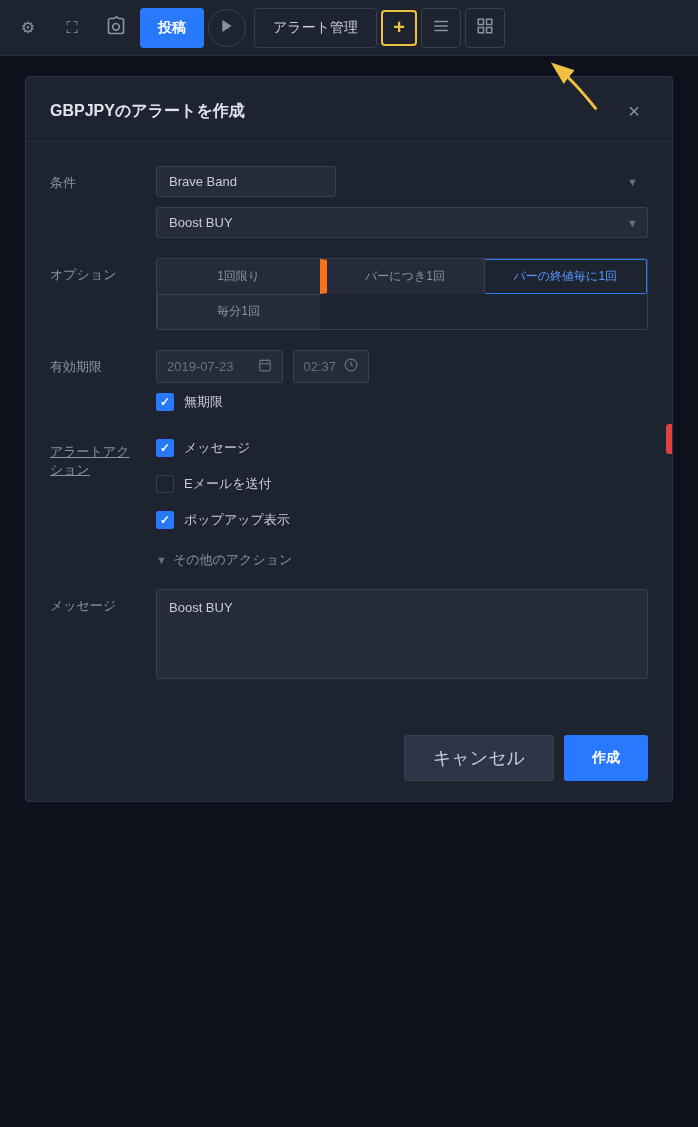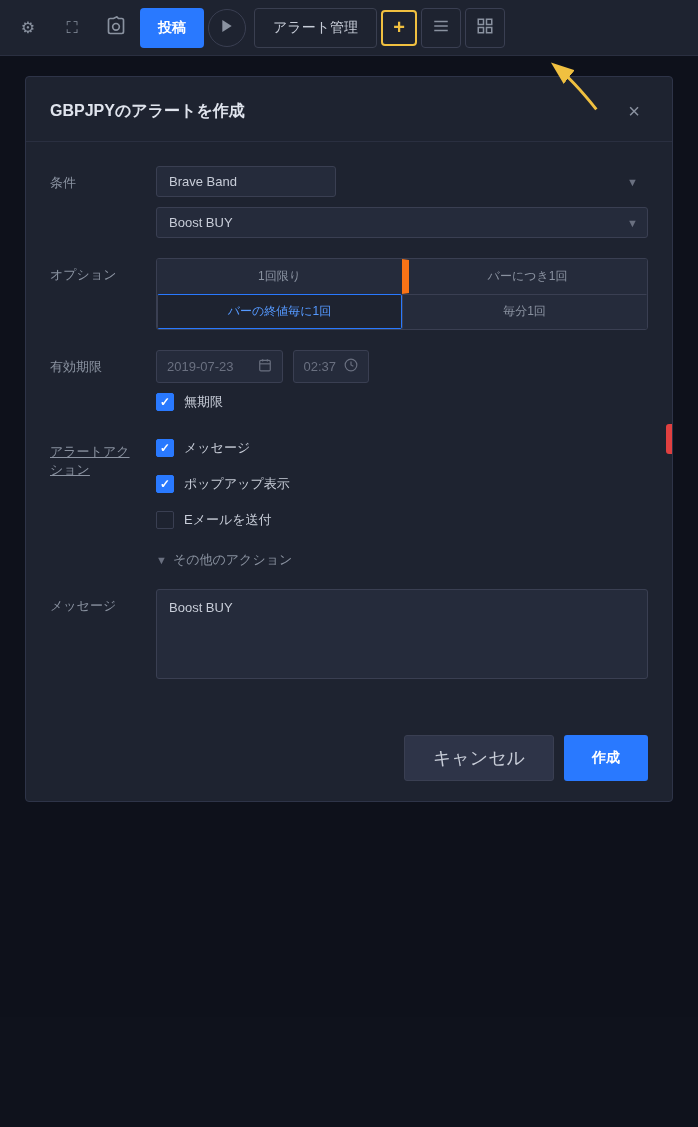--- a/index.html
+++ b/index.html
@@ -190,21 +190,21 @@
       font-size: 11px;
     }
     .select-full-wrapper {
       position: relative;
       width: 100%;
     }
 
     
     .option-grid {
       display: grid;
-      grid-template-columns: 1fr 1fr;
+      grid-template-columns: 1fr 1fr 1fr;
       gap: 0;
       border: 1px solid #3a3f52;
       border-radius: 3px;
       overflow: hidden;
     }
     .option-cell {
       padding: 8px 12px;
       font-size: 12px;
       color: #8a92a0;
       text-align: center;
@@ -511,26 +511,26 @@
       </div>
 
       <div class="form-row">
         <div class="actions-label">アラートアクション</div>
         <div class="form-controls">
           <div class="checkbox-row">
             <div class="checkbox-box checked"></div>
             <span class="checkbox-label">メッセージ</span>
           </div>
           <div class="checkbox-row">
+            <div class="checkbox-box"></div>
+            <span class="checkbox-label">Eメールを送付</span>
+          </div>
+          <div class="checkbox-row">
             <div class="checkbox-box checked"></div>
             <span class="checkbox-label">ポップアップ表示</span>
-          </div>
-          <div class="checkbox-row">
-            <div class="checkbox-box"></div>
-            <span class="checkbox-label">Eメールを送付</span>
           </div>
           <div class="other-actions">
             <span class="chevron-icon">▼</span>
             <span class="other-actions-label">その他のアクション</span>
           </div>
         </div>
       </div>
 
       <div class="form-row">
         <div class="form-label">メッセージ</div>

